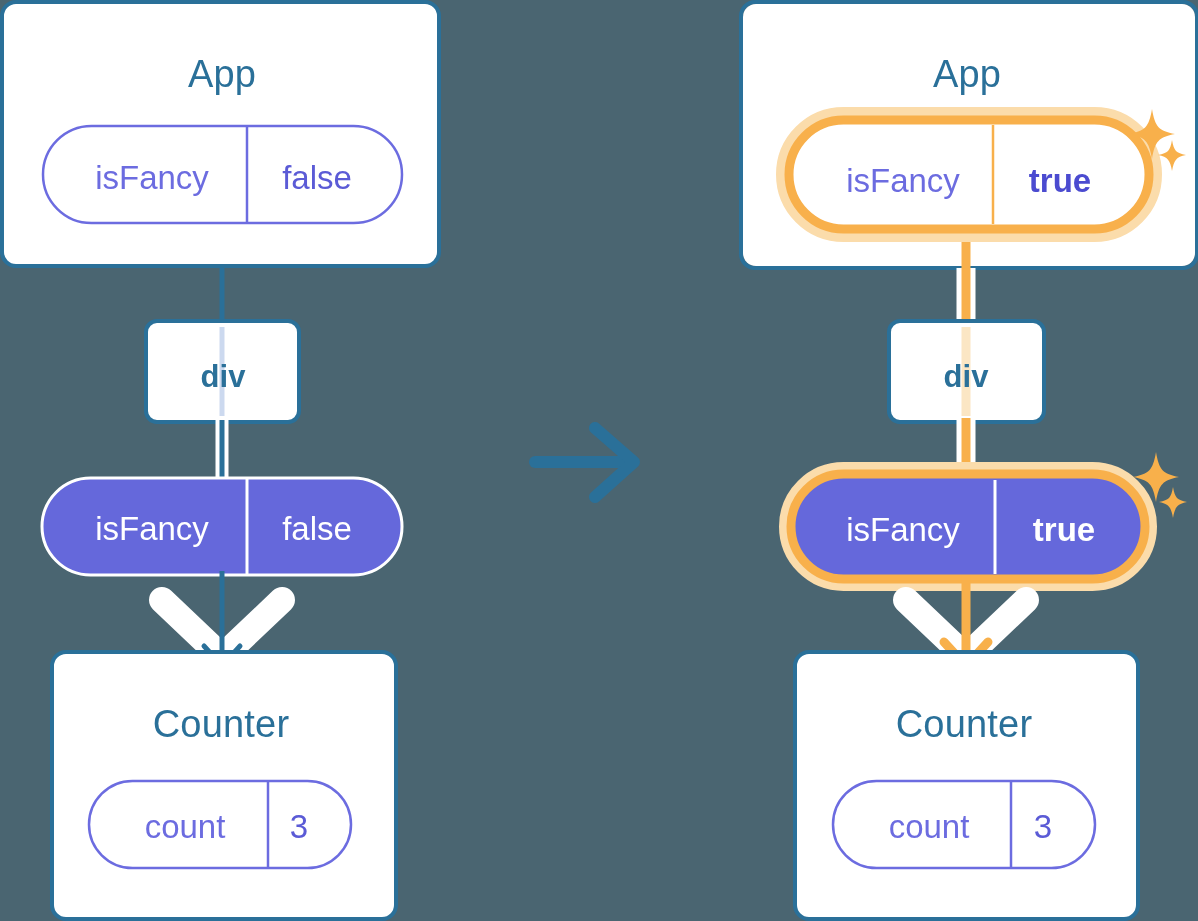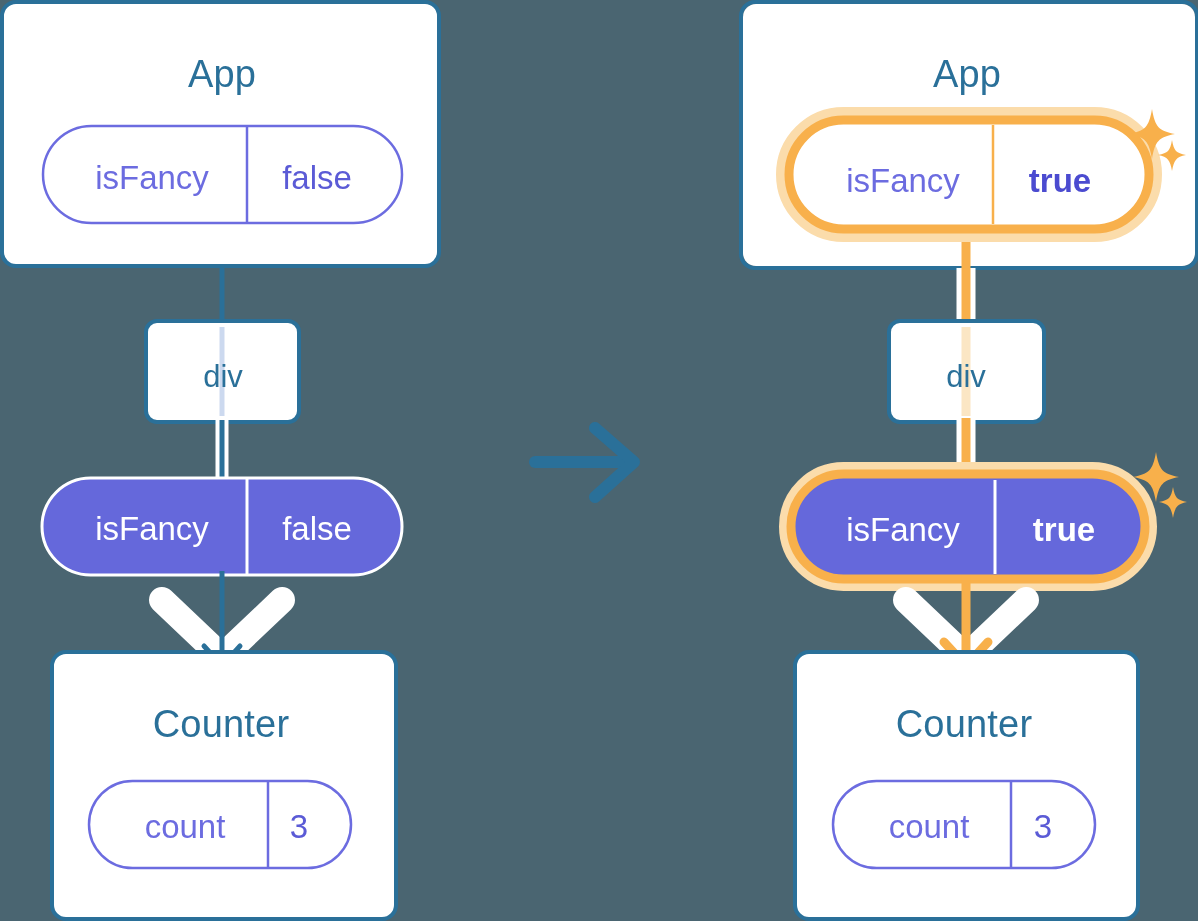--- a/index.html
+++ b/index.html
@@ -32,20 +32,21 @@
     line-height: 1;
   }
   .comp-title {
     font-size: 38px;
     color: #2a7099;
     letter-spacing: 0.2px;
   }
   .div-title {
     font-size: 31px;
     color: #2a7099;
+    font-weight: bold;
   }
   .pill-key-light {
     font-size: 33px;
     color: #6c6ce0;
   }
   .pill-val-light {
     font-size: 33px;
     color: #5b5bd6;
   }
   .pill-val-light.bold {

